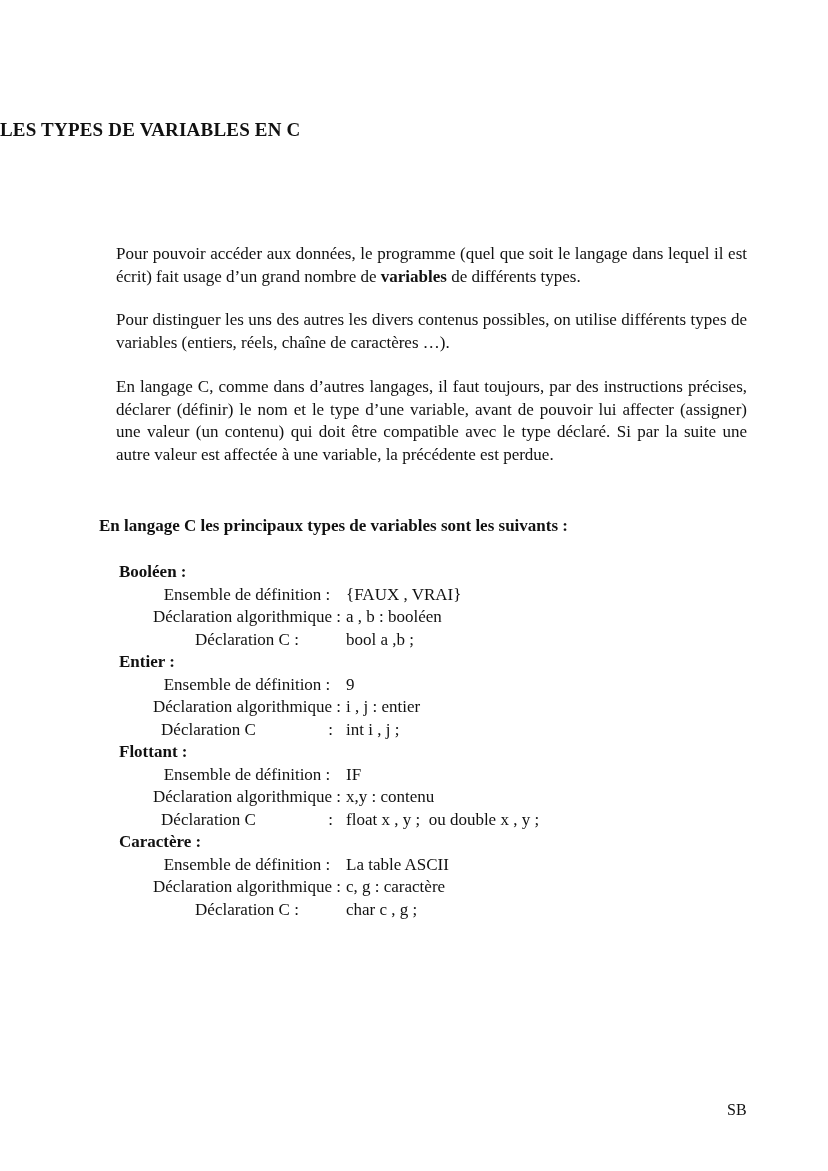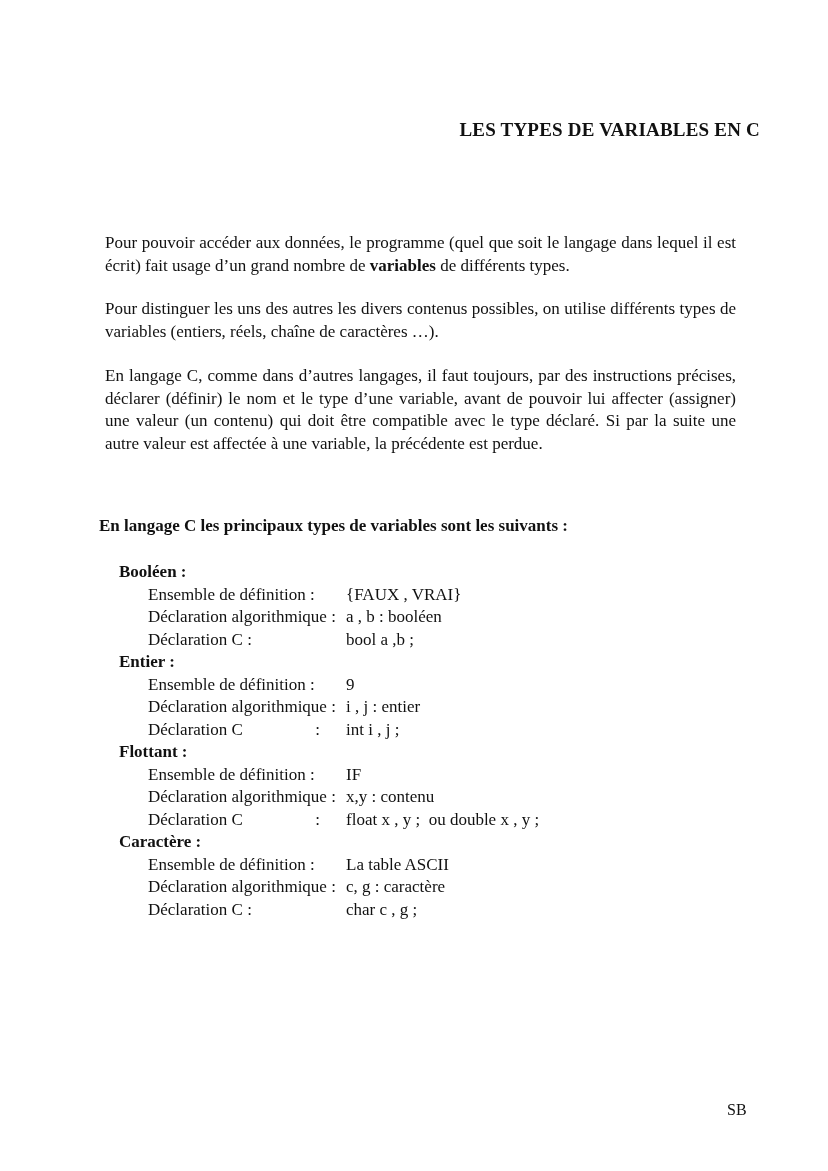--- a/index.html
+++ b/index.html
@@ -1,28 +1,28 @@
 <!DOCTYPE html>
 <html><head>
 <meta charset="utf-8">
 <style>
   html, body { margin:0; padding:0; background:#ffffff; }
   body { width:828px; height:1171px; position:relative; overflow:hidden;
          font-family:"Liberation Serif", serif; color:#111; }
-  .title { position:absolute; top:119px; left:0; width:760px; text-align:right;
+  .title { position:absolute; top:119px; left:0; width:760px; text-align:left;
            font-weight:bold; font-size:19px; letter-spacing:0.2px; }
   .para { position:absolute; left:99px; width:631px; font-size:17px; line-height:22.5px;
-          text-align:justify; margin:6px; }
+          text-align:justify; margin:17px; }
   .p1 { top:226px; }
   .p2 { top:292px; }
   .p3 { top:359px; } 
   .heading { position:absolute; top:516px; left:99px; font-weight:bold; font-size:17px;text-align:center; }
   .types { position:absolute; top:561px; left:99px; font-size:17px; line-height:22.5px; }
   .type-name { font-weight:bold;margin-left:20px; }
-  .row { display:flex; }
+  .row { display:flex;text-align:center; }
   .row .label { width:247px; padding-left:49px; box-sizing:border-box; }
   .row .value { }
   .footer { position:absolute; top:1101px; left:709px; font-size:16px;margin-left:18px; }
 </style>
 </head>
 <body>
 
 <div class="title">LES TYPES DE VARIABLES EN C</div>
 
 <p class="para p1"><span>Pour pouvoir accéder aux données, le programme (quel que soit le langage dans lequel il est écrit) fait usage d’un grand nombre de </span><b>variables</b><span> de différents types.</span></p>

